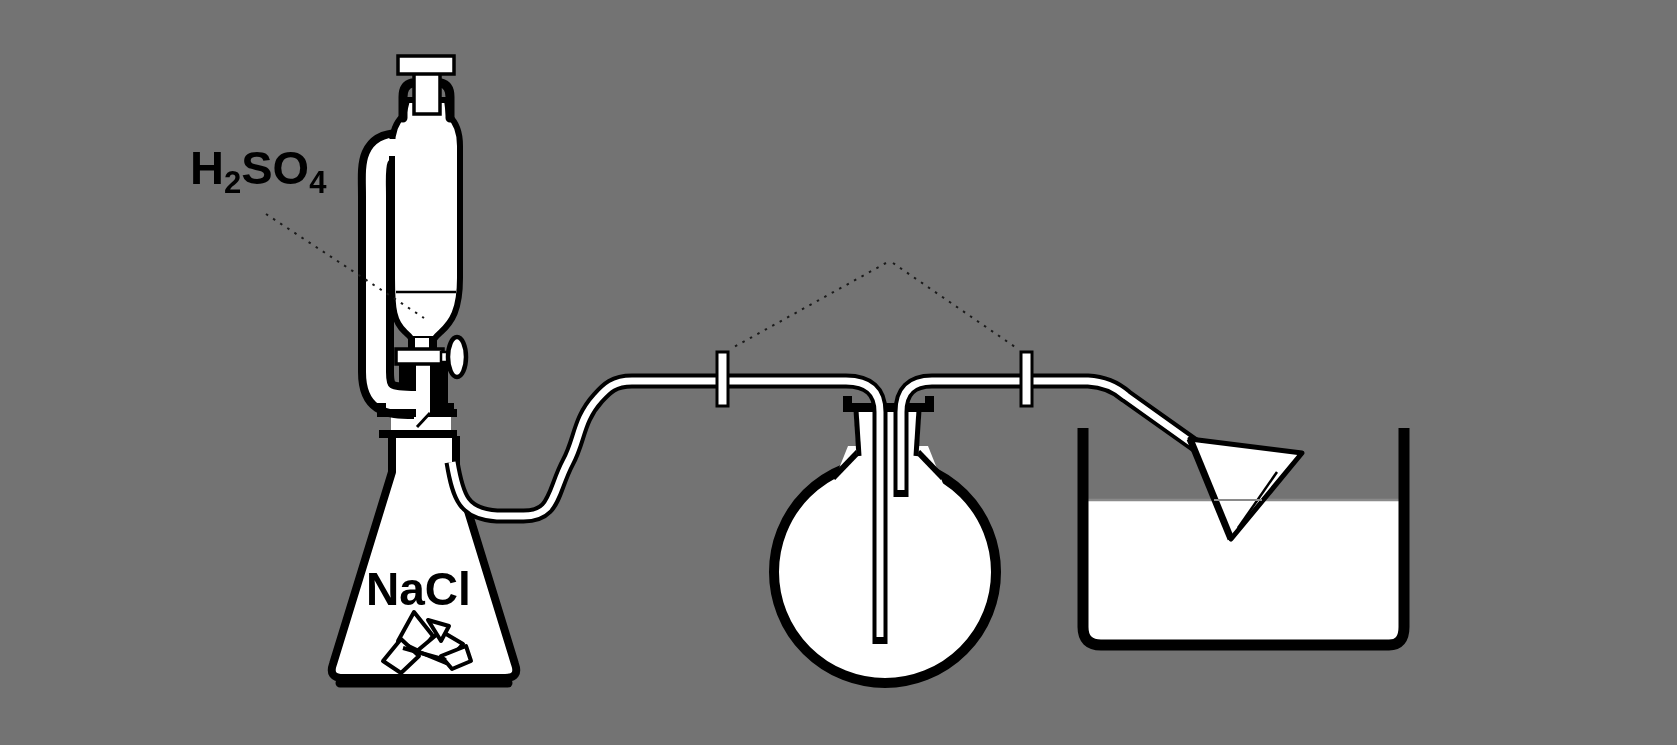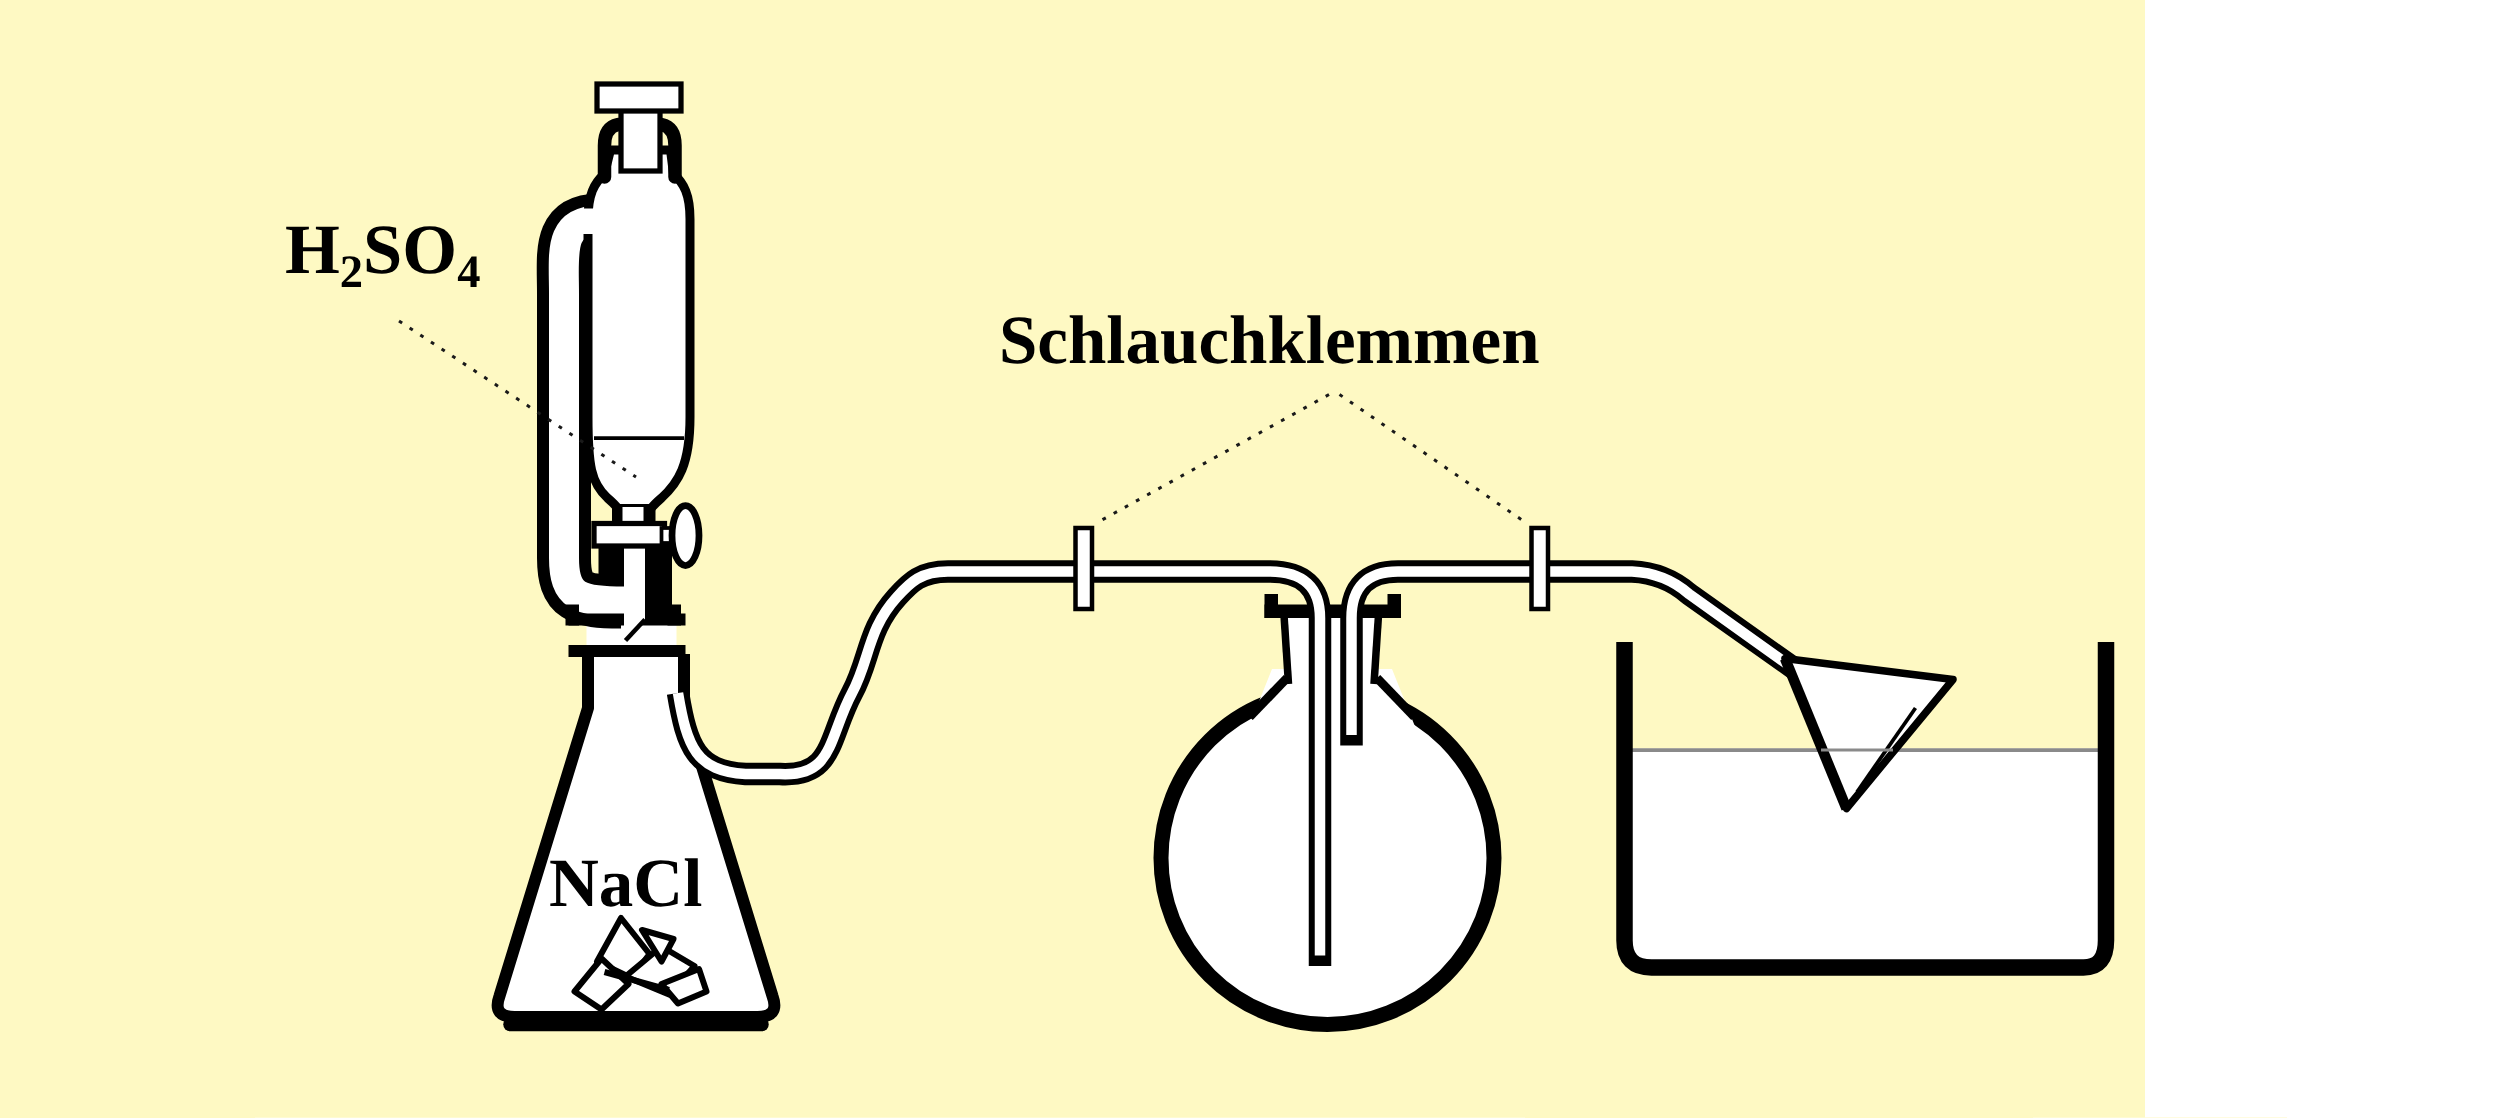--- a/index.html
+++ b/index.html
@@ -1,21 +1,21 @@
 <!DOCTYPE html>
 <html><head>
 <meta charset="utf-8">
 <style>
   html,body{margin:0;padding:0;}
   .stage{
     position:relative;
-    width:1430px;height:745px;
-    background:#fef9c3;
+    width:1677px;height:745px;
+    background:#737373;
     overflow:hidden;
-    font-family:Liberation Serif, serif;
+    font-family:Liberation Sans, sans-serif;
   }
   .stage svg{position:absolute;left:0;top:0;}
   .lbl{
     position:absolute;
     color:#000;
     font-weight:bold;
     white-space:nowrap;
     line-height:1;
     letter-spacing:0px;
     user-select:none;
@@ -129,18 +129,17 @@
       <line x1="266" y1="214" x2="424" y2="318"></line>
       <line x1="886" y1="263" x2="734" y2="347"></line>
       <line x1="893" y1="263" x2="1018" y2="349"></line>
     </g>
   </svg>
 
   <div class="lbl lbl-h2so4">
     <span>H</span><span class="sub">2</span><span>SO</span><span class="sub">4</span>
   </div>
 
-  <div class="lbl lbl-schlauchklemmen">Schlauchklemmen</div>
 
   <div class="lbl lbl-nacl">NaCl</div>
 
 
 </div>
 
 </body></html>

